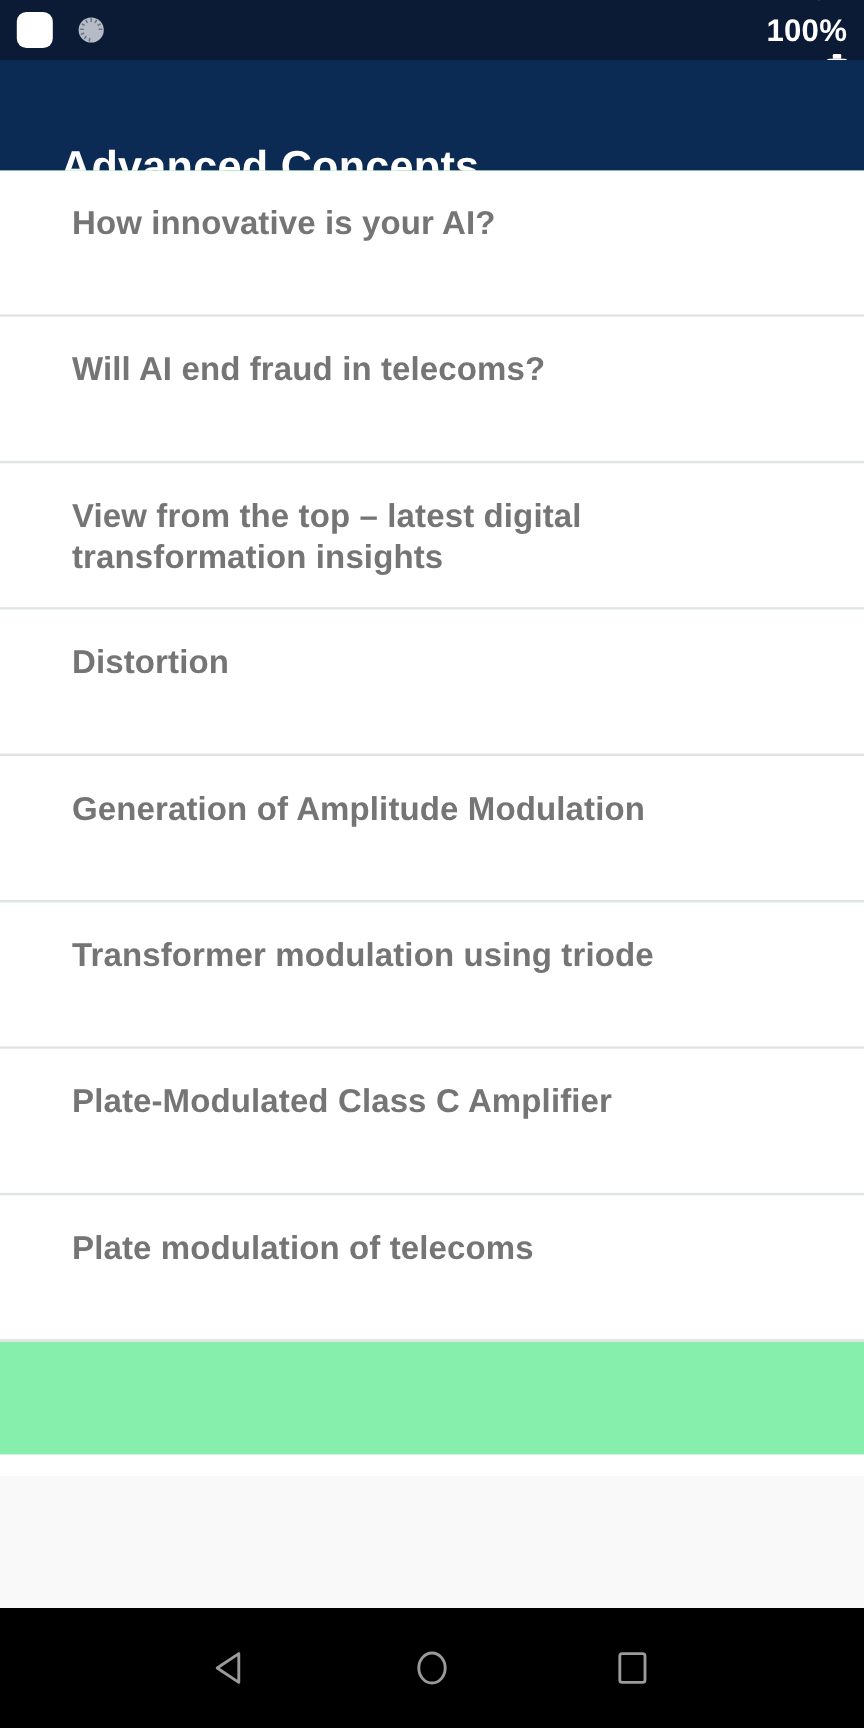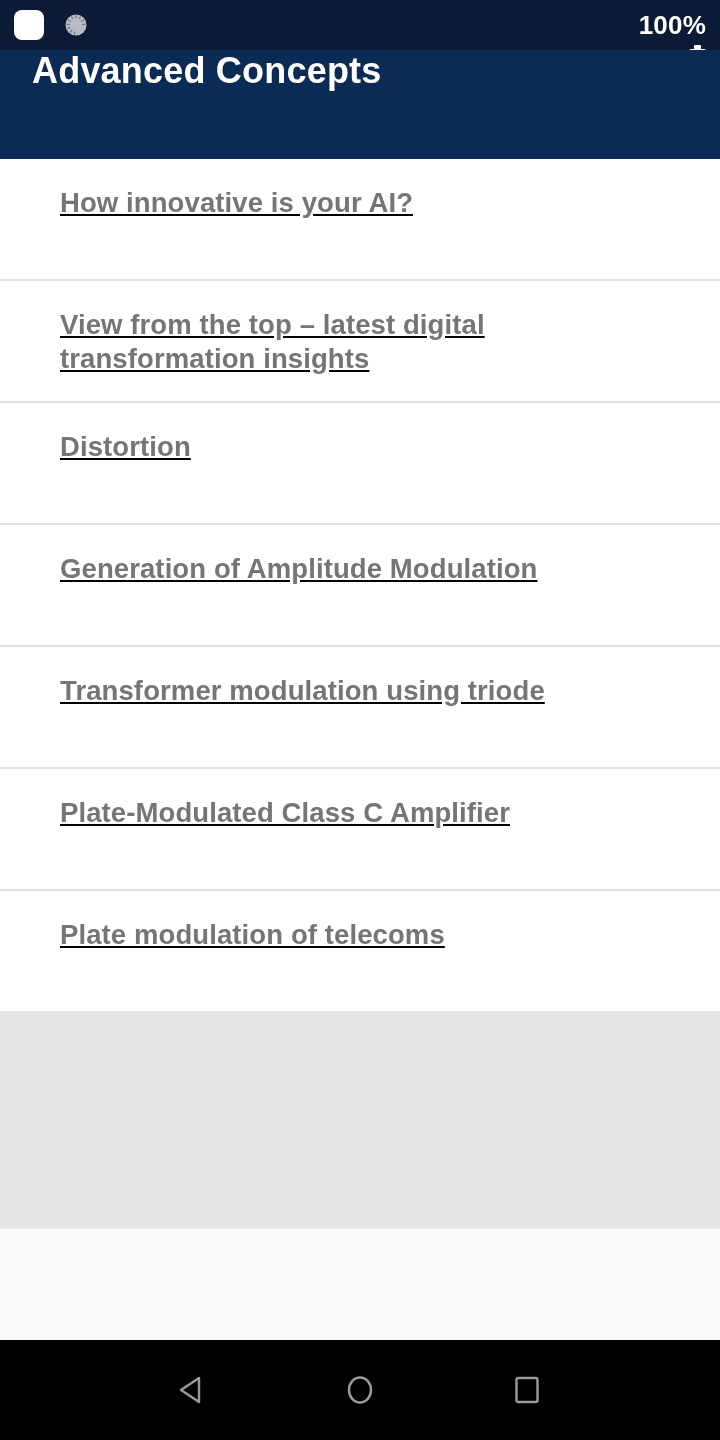--- a/index.html
+++ b/index.html
@@ -44,36 +44,36 @@
   .clock {
     color:#5eead4; font-size:27px; font-weight:700; line-height:1;
     display:flex; align-items:baseline; gap:6px;
   }
   .clock .ampm { font-size:19px; font-weight:400; }
 
   
   .app-bar {
     position:absolute; top:50px; left:0; width:720px; height:110px;
     background:#0b2a54;
-    display:flex; align-items:flex-start;
-    padding-left:32px;
+    display:flex; align-items:flex-end;
+    padding-left:50px;
   }
   .app-bar-title {
     color:#ffffff; font-size:36px; font-weight:700; letter-spacing:0.2px;
   }
   .app-bar-shadow {
     position:absolute; top:160px; left:0; width:720px; height:7px;
     background:linear-gradient(to bottom, rgba(0,0,0,0.20), rgba(0,0,0,0));
     pointer-events:none;
   }
 
   
   .list {
-    position:absolute; top:159px; left:0; width:720px; height:1070px;
-    background:#e5e5e5; overflow:hidden;text-decoration:underline;
+    position:absolute; top:142px; left:0; width:720px; height:1070px;
+    background:#86efac; overflow:hidden;
   }
   .list-item {
     position:relative;
     min-height:122px;
     padding:27px 40px 0 60px;
     background:#ffffff;
     border-bottom:2px solid #e3e3e3;
   }
   .list-item-label {
     color:#757575;
@@ -154,20 +154,23 @@
   <div class="app-bar">
     <div class="app-bar-title">Advanced Concepts</div>
   </div>
   <div class="app-bar-shadow"></div>
 
   <div class="list" id="list-container">
       <div class="list-item">
         <div class="list-item-label">How innovative is your AI?</div>
       </div>
       <div class="list-item">
+        <div class="list-item-label">Will AI end fraud in telecoms?</div>
+      </div>
+      <div class="list-item">
         <div class="list-item-label">View from the top – latest digital transformation insights</div>
       </div>
       <div class="list-item">
         <div class="list-item-label">Distortion</div>
       </div>
       <div class="list-item">
         <div class="list-item-label">Generation of Amplitude Modulation</div>
       </div>
       <div class="list-item">
         <div class="list-item-label">Transformer modulation using triode</div>

